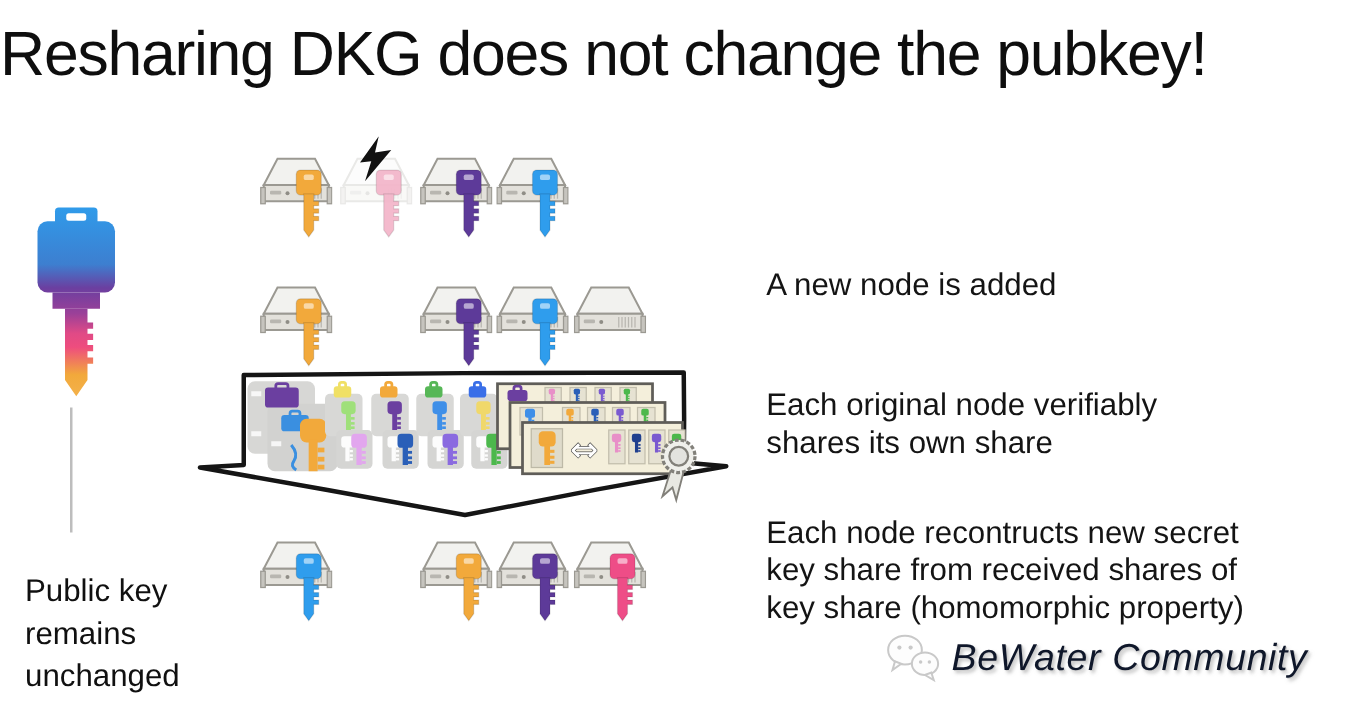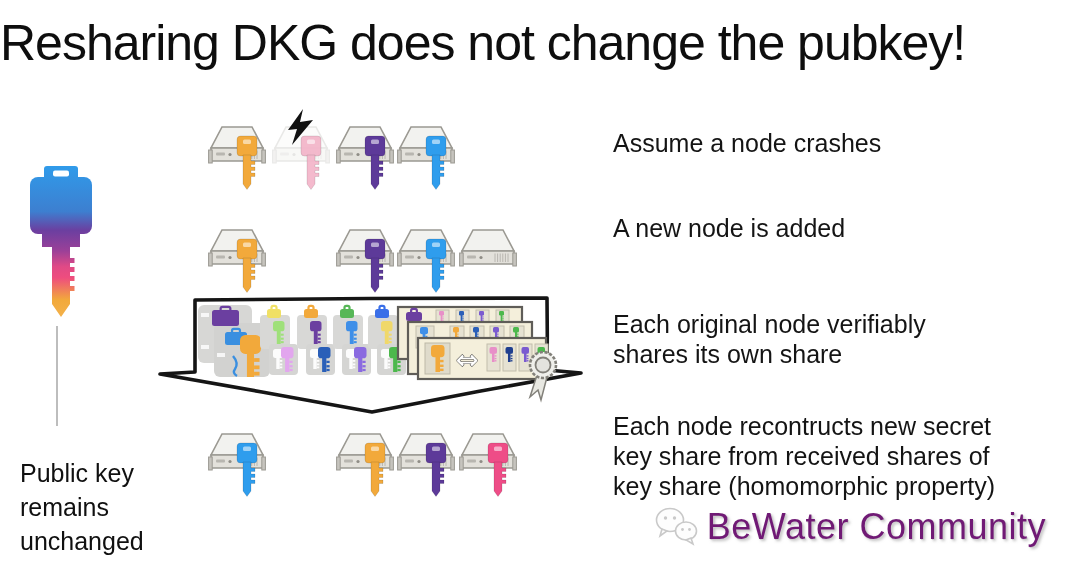--- a/index.html
+++ b/index.html
@@ -11,22 +11,22 @@
         color:#141414;white-space:pre-line;}
   #step-0{top:128px}#step-1{top:213px}#step-2{top:309px}#step-3{top:411px}
   .pubkey-note{position:absolute;left:20px;top:427px;font-size:25px;line-height:34px;
         color:#101010;white-space:pre-line;margin-top:29px;}
   .bigkey{position:absolute;left:22px;top:164px;}
   .stem{position:absolute;left:56px;top:326px;width:2px;height:100px;background:#bdbdbd;}
   .funnel{position:absolute;left:140px;top:283px;width:460px;height:142px;}
   .server-node{position:absolute;width:58px;height:74px;}
   .bolt{position:absolute;top:-15px;left:16px;}
   .watermark{position:absolute;right:34px;bottom:20px;display:flex;align-items:center;gap:8px;}
-  .watermark .wm-text{font-size:36px;color:#701a75;letter-spacing:.5px;
-        text-shadow:1px 1px 0 #cfcfcf, 2px 2px 3px rgba(140,140,140,.55);}
+  .watermark .wm-text{font-size:30px;color:#0f172a;letter-spacing:.5px;
+        text-shadow:1px 1px 0 #cfcfcf, 2px 2px 3px rgba(140,140,140,.55);font-style:italic;}
 </style>
 </head>
 <body>
 
 <div class="slide">
 
   <div class="title">Resharing DKG does not change the pubkey!</div>
 
   <svg class="bigkey" width="78" height="158" viewBox="0 0 78 158">
     <defs>
@@ -608,21 +608,20 @@
     <rect x="6.7" y="17.5" width="2.6" height="1.8"></rect>
           </g>
           <g>
   <path d="M397,92 L390,114 L398,107 L401,117 L407,94 Z" fill="#e8e8e2" stroke="#82807a" stroke-width="1.5"></path>
   <circle cx="403" cy="82" r="13" fill="#efefeb" stroke="#82807a" stroke-width="2.6" stroke-dasharray="3.2 1.6"></circle>
   <circle cx="403" cy="82" r="7.5" fill="#e3e3df" stroke="#82807a" stroke-width="1.8"></circle>
 </g>
         </g>
       </svg></div>
 
-  <div class="step" id="step-0">Assume a node crashes</div>
   <div class="step" id="step-1">A new node is added</div>
   <div class="step" id="step-2">Each original node verifiably
 shares its own share</div>
   <div class="step" id="step-3">Each node recontructs new secret
 key share from received shares of
 key share (homomorphic property)</div>
 
   <div class="watermark">
     <svg width="46" height="44" viewBox="0 0 46 44">
       <g fill="#fdfdfd" stroke="#c9c9c9" stroke-width="1.6">

